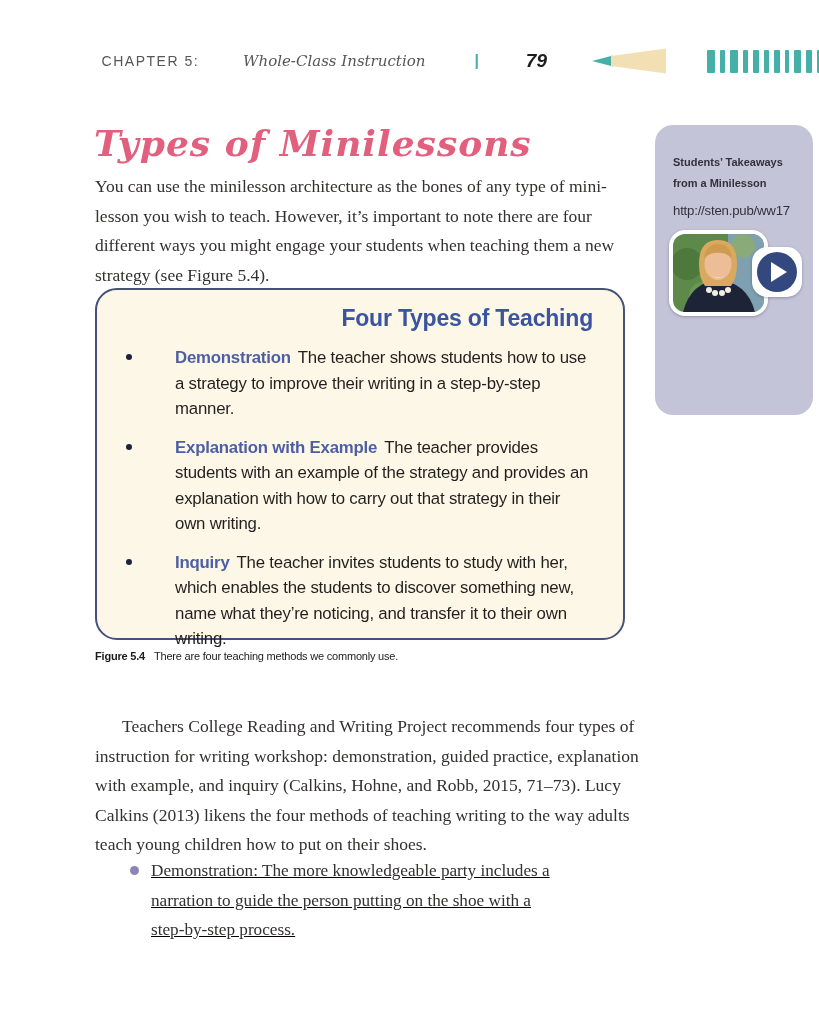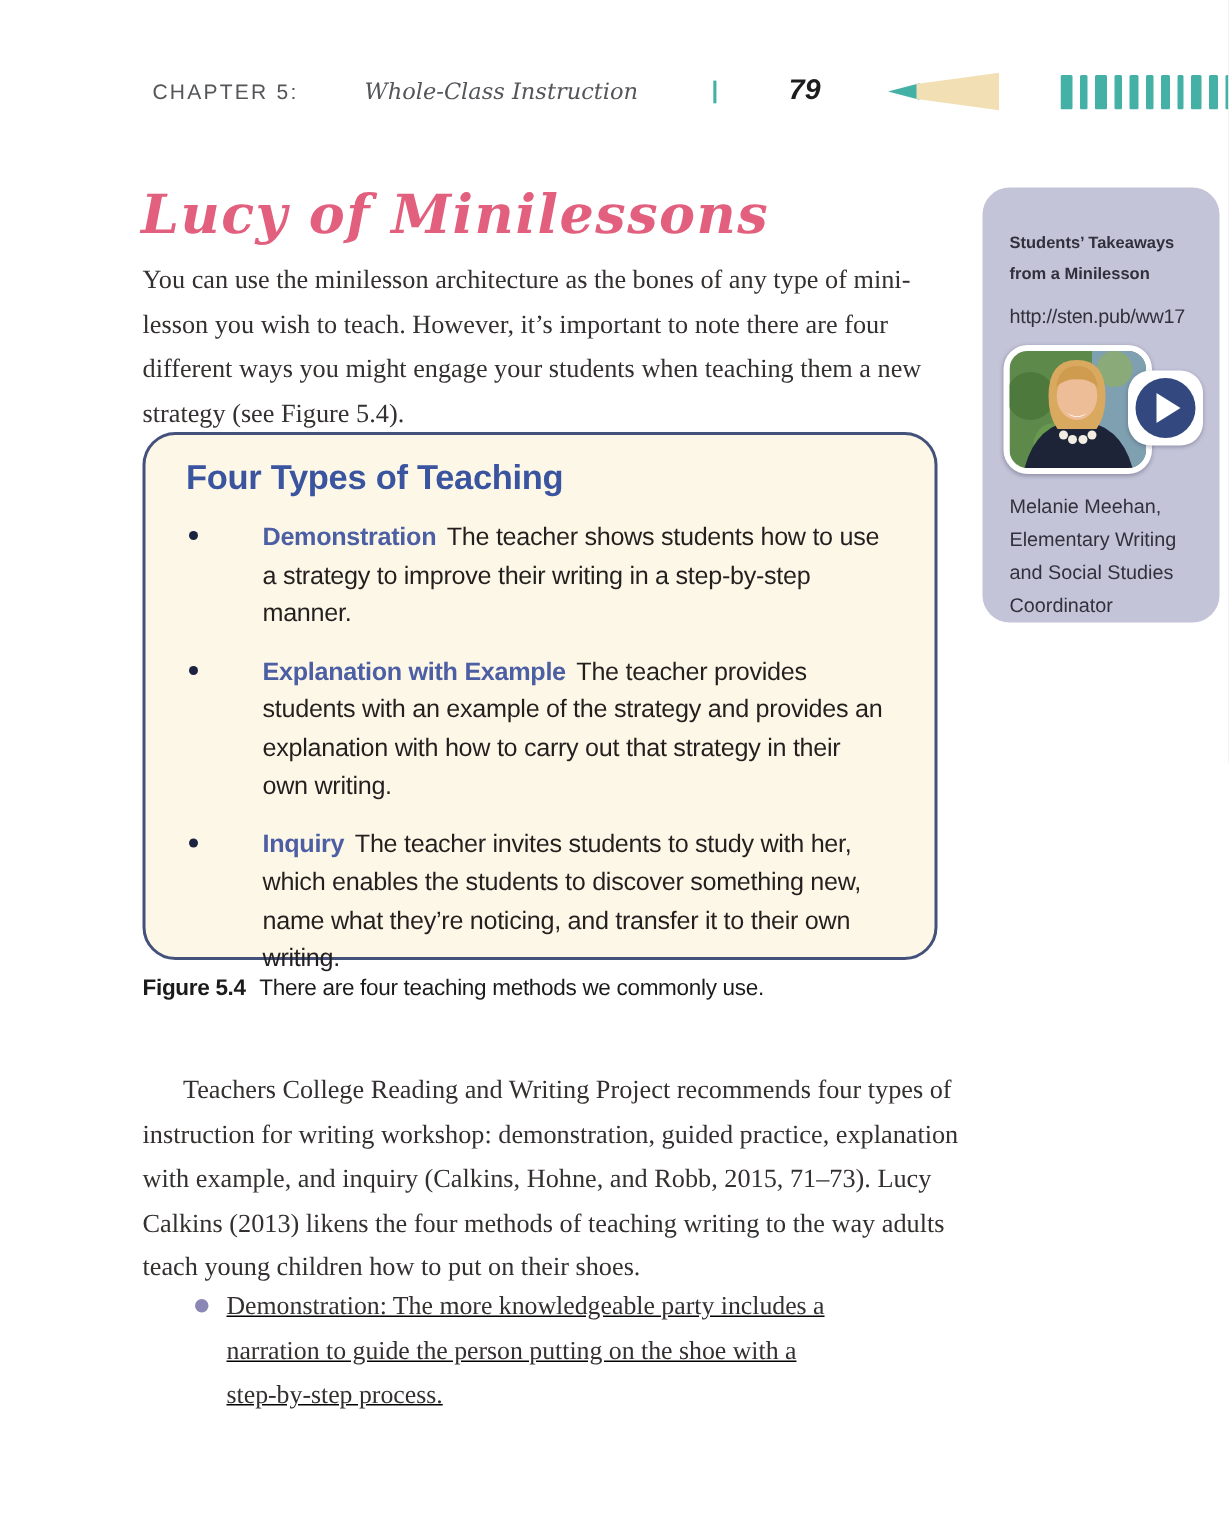--- a/index.html
+++ b/index.html
@@ -50,33 +50,34 @@
 
   
   .teaching-box {
     position:absolute; left:95px; top:288px; width:530px; height:352px;
     background:#fdf7e7; border:2.5px solid #44517b; border-radius:22px;
     padding:15px 30px 10px 27px;
   }
   .teaching-box h2 {
     font-size:23px; font-weight:bold; color:#3a549f; margin-bottom:13px;
     letter-spacing:-0.2px;
+    text-align:right;
   }
   .teaching-box ul { list-style:none; }
   .teaching-box li { display:flex; margin-bottom:13px;gap:32px; }
   .box-bullet {
     flex:0 0 auto; width:6px; height:6px; border-radius:50%;
     background:#1c2340; margin:9px 11px 0 2px;
   }
   .box-item-text { font-size:16.8px; line-height:25.5px; color:#231f1f; letter-spacing:-0.2px; }
   .box-term { font-weight:bold; color:#4d5fa4; margin-right:7px; }
 
   .figure-caption {
     position:absolute; left:95px; top:650px; width:540px;
-    font-size:15px; color:#1b1b1b; letter-spacing:-0.2px;
+    font-size:11px; color:#1b1b1b; letter-spacing:-0.2px;
   }
   .figure-caption .cap-label { font-weight:bold; margin-right:9px; }
 
   .body-para {
     position:absolute; left:95px; top:712px; width:545px;
     font-family:"Liberation Serif", serif; font-size:17.5px; line-height:29.5px;
     color:#33302f; text-indent:27px;
   }
   .shoe-list-item {
     position:absolute; left:130px; top:856px; width:435px;
@@ -146,21 +147,21 @@
       <i style="width:6px"></i>
         <i style="width:5px"></i>
         <i style="width:6px"></i>
         <i style="width:4px"></i>
       <i style="width:7px"></i>
         <i style="width:6px"></i>
         <i style="width:6px"></i>
     </span>
   </div>
 
-  <h1 class="main-title">Lucy of Minilessons</h1>
+  <h1 class="main-title">Types of Minilessons</h1>
   <p class="intro-para">You can use the minilesson architecture as the bones of any type of mini-lesson you wish to teach. However, it’s important to note there are four different ways you might engage your students when teaching them a new strategy (see Figure 5.4).</p>
 
   <div class="teaching-box">
     <h2>Four Types of Teaching</h2>
     <ul>
       <li>
         <span class="box-bullet"></span>
         <p class="box-item-text"><span class="box-term">Demonstration</span><span>The teacher shows students how to use a strategy to improve their writing in a step-by-step manner.</span></p>
       </li>
       <li>
@@ -206,16 +207,15 @@
           <circle cx="49" cy="59" r="3" fill="#f2eee2"></circle>
           <circle cx="55" cy="56" r="3" fill="#f2eee2"></circle>
         </svg>
       </div>
       <div class="play-badge">
         <span class="play-circle">
           <span class="play-triangle"></span>
         </span>
       </div>
     </div>
-    <p class="sidebar-credit">Melanie Meehan, Elementary Writing and Social Studies Coordinator</p>
   </aside>
 
 </div>
 
 </body></html>

